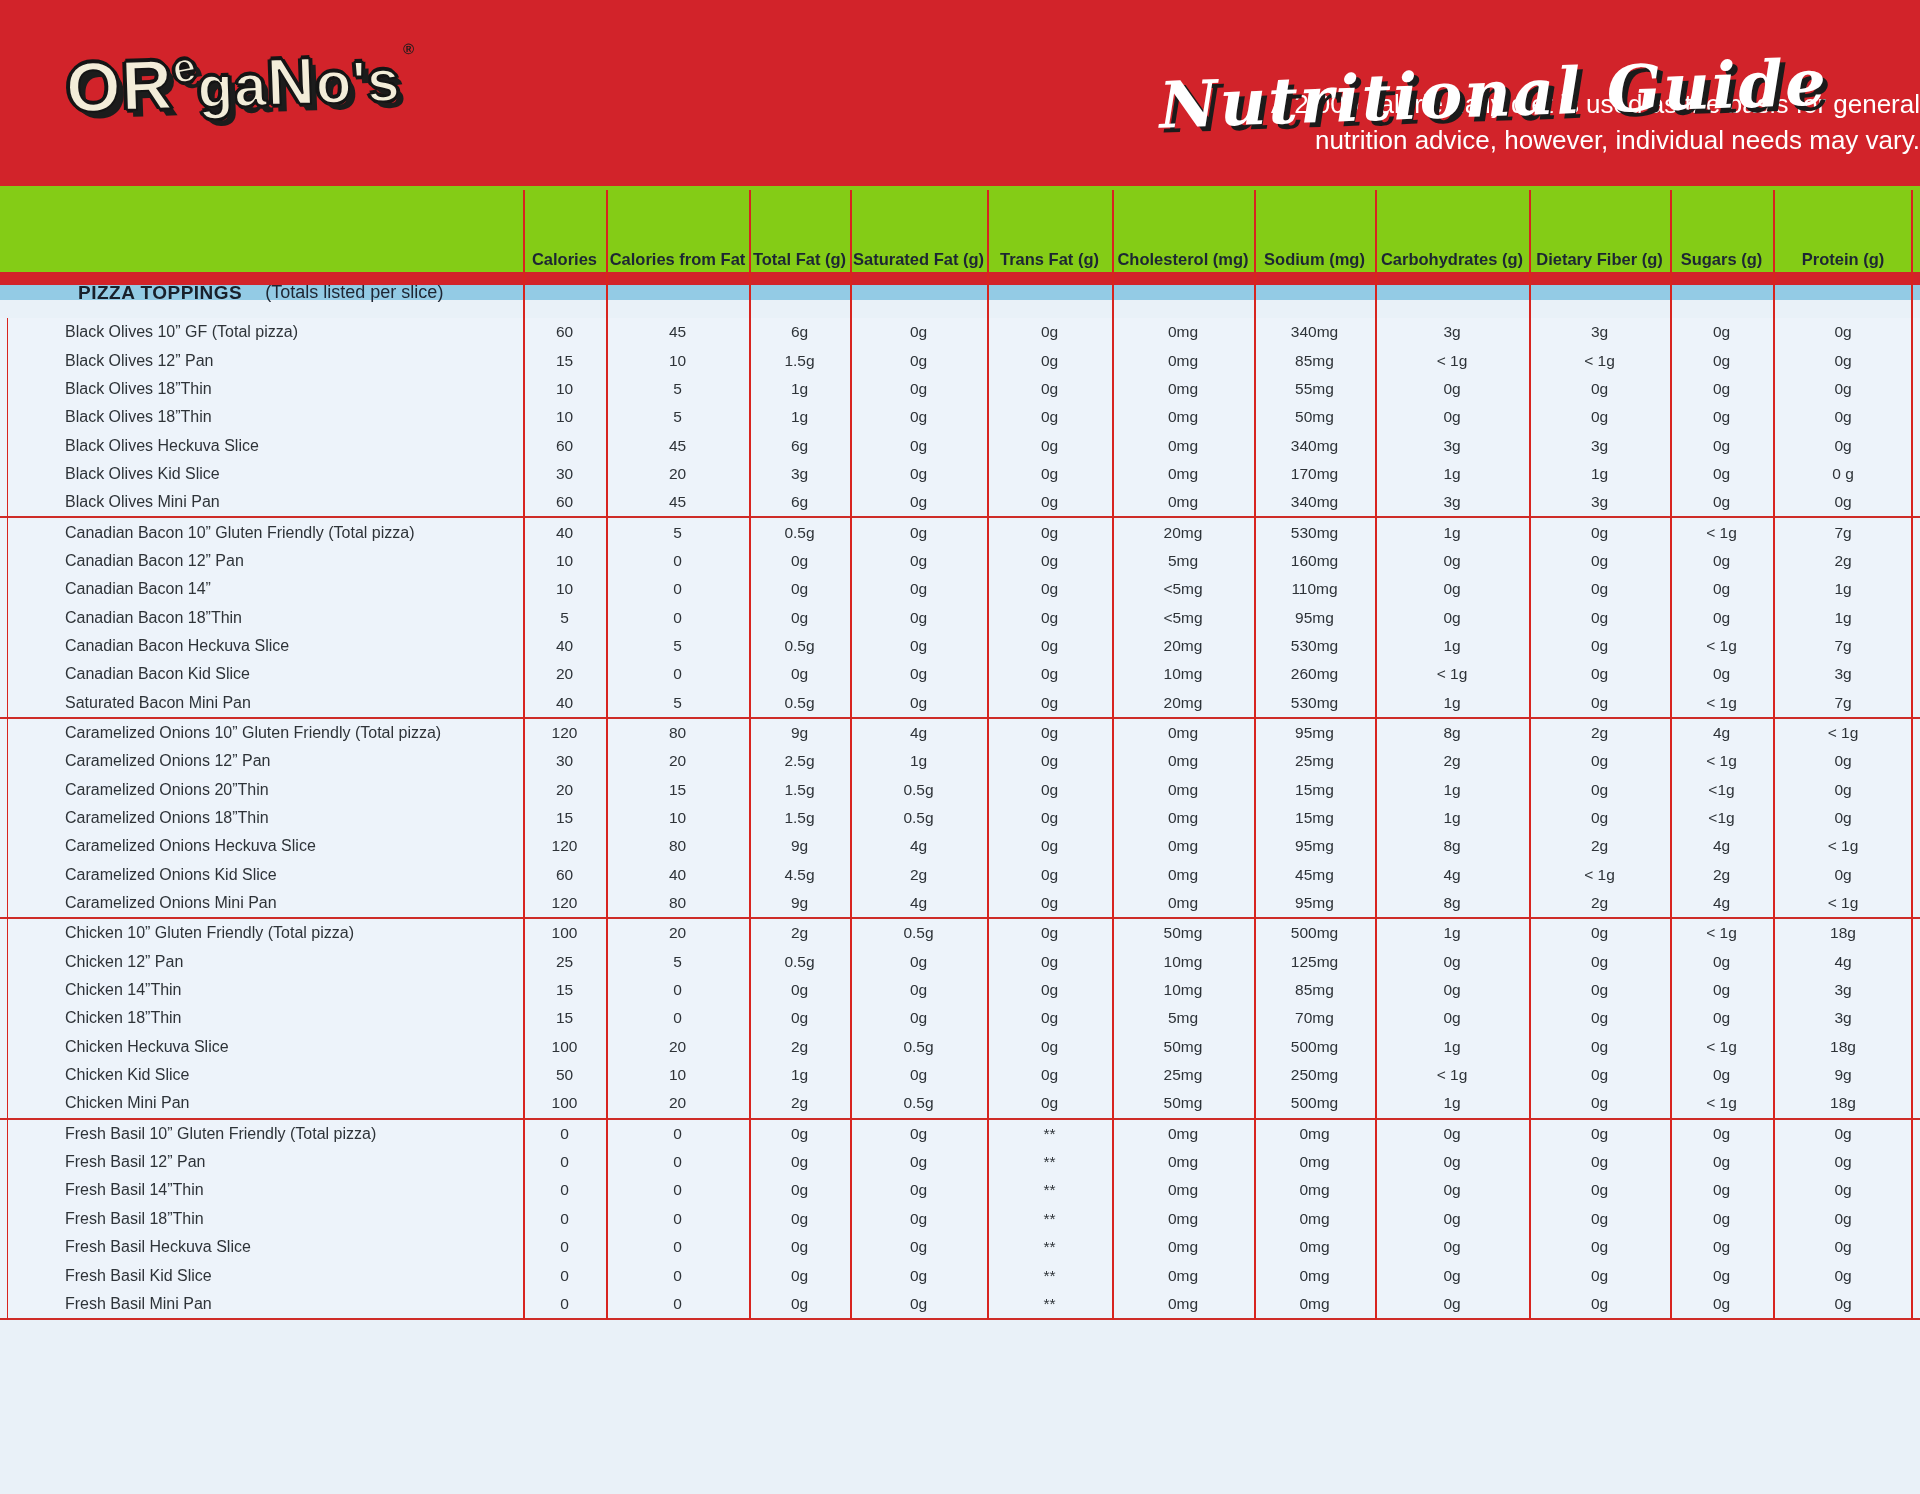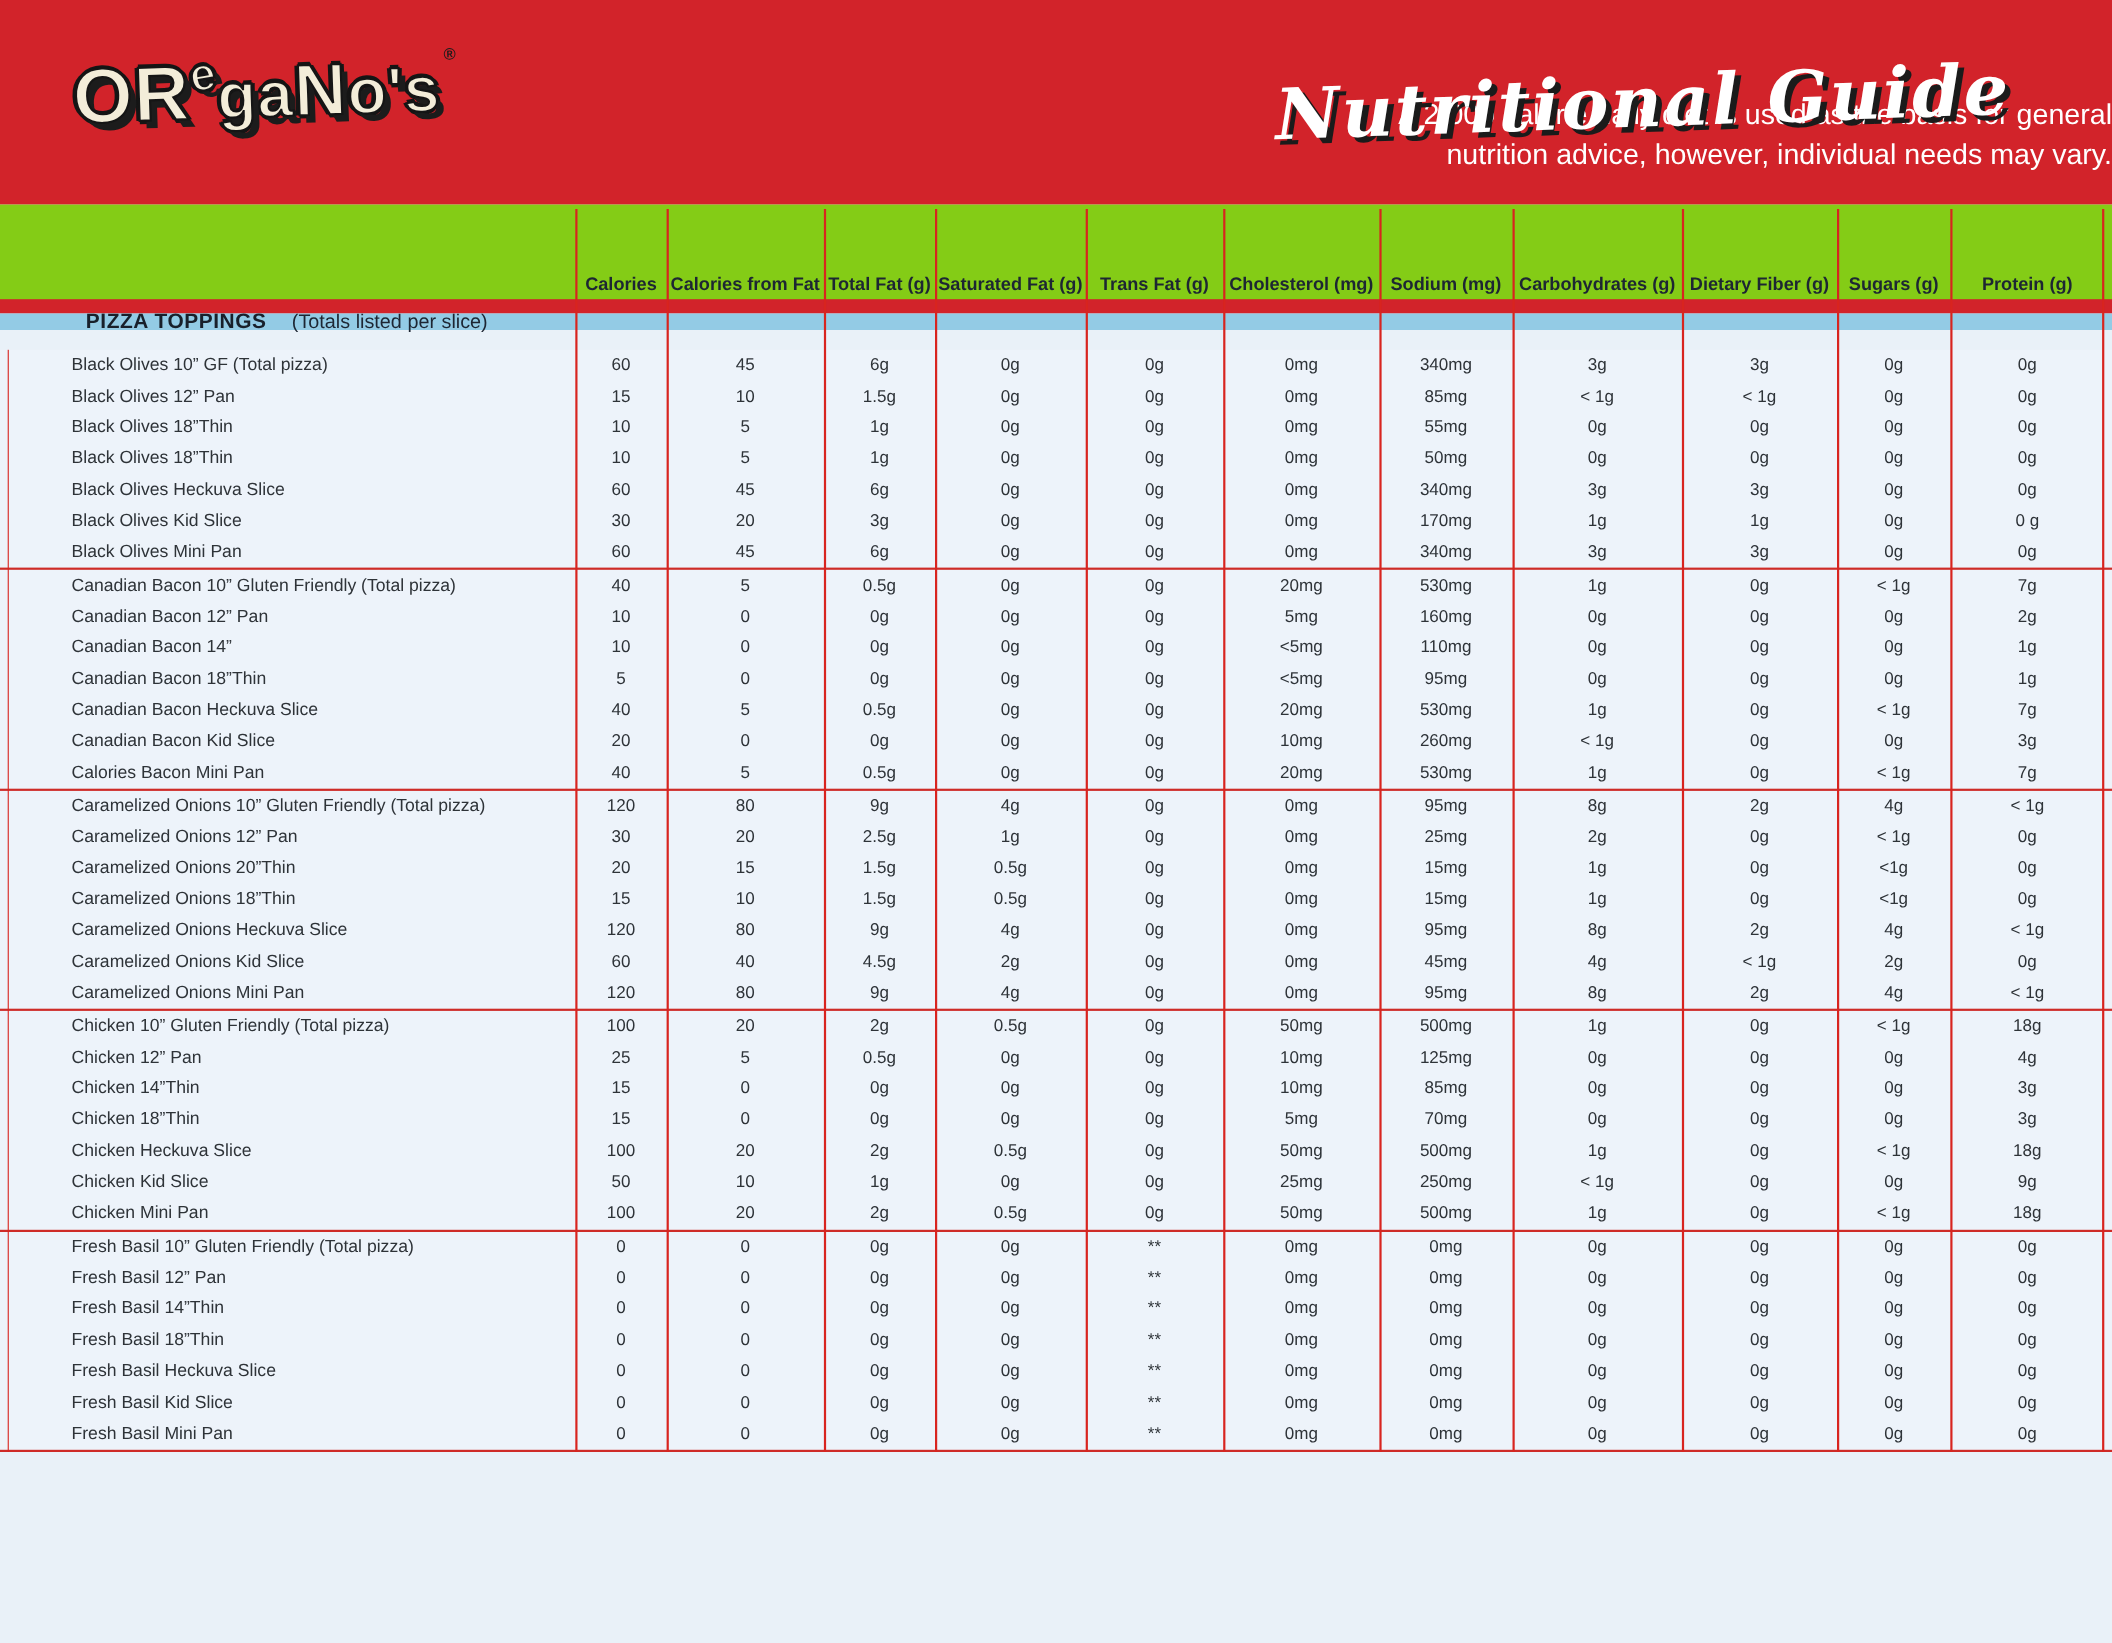--- a/index.html
+++ b/index.html
@@ -270,21 +270,21 @@
           <div class="val">0g</div>
           <div class="val">0g</div>
           <div class="val">10mg</div>
           <div class="val">260mg</div>
           <div class="val">&lt; 1g</div>
           <div class="val">0g</div>
           <div class="val">0g</div>
           <div class="val">3g</div>
         </div>
         <div class="row grid">
-          <div class="rname">Calories Bacon Mini Pan</div>
+          <div class="rname">Saturated Bacon Mini Pan</div>
           <div class="val">40</div>
           <div class="val">5</div>
           <div class="val">0.5g</div>
           <div class="val">0g</div>
           <div class="val">0g</div>
           <div class="val">20mg</div>
           <div class="val">530mg</div>
           <div class="val">1g</div>
           <div class="val">0g</div>
           <div class="val">&lt; 1g</div>

